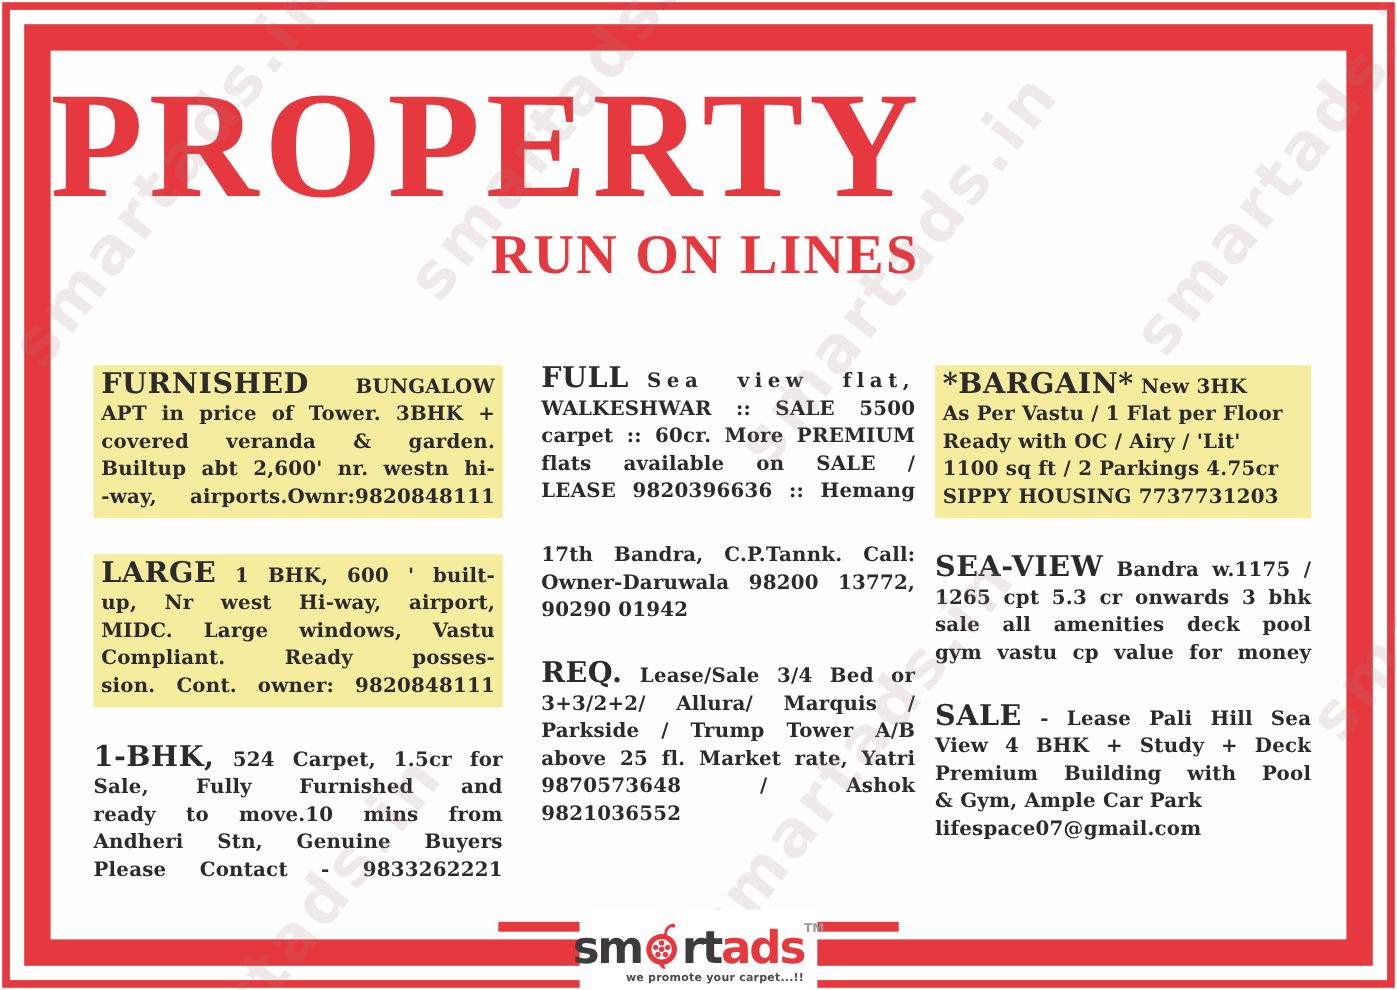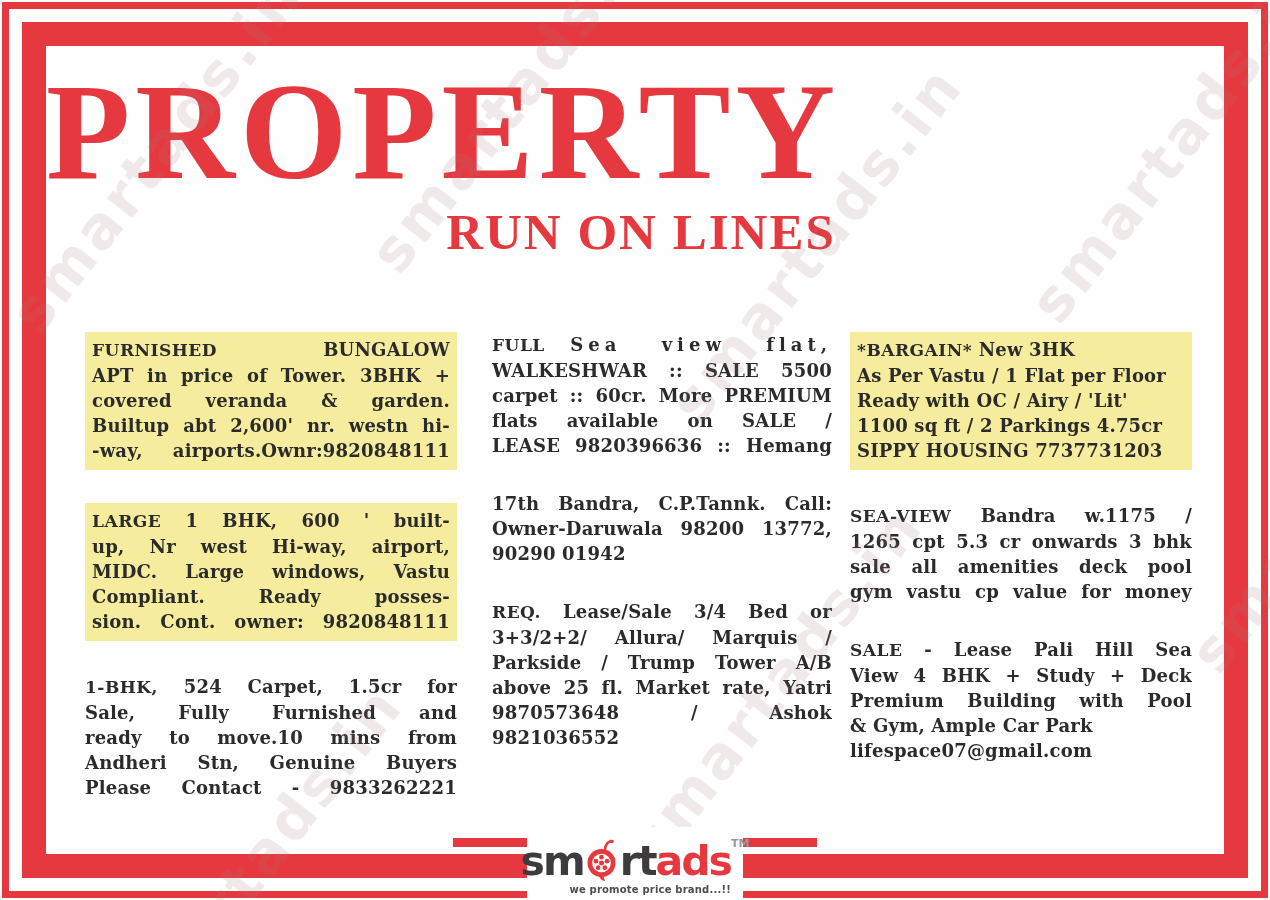--- a/index.html
+++ b/index.html
@@ -41,21 +41,21 @@
   .col2{width:340px;margin-left:35px;}
   .col3{width:342px;margin-left:18px;}
   .ad{
     margin-bottom:33px;font-size:18px;font-weight:bold;line-height:25px;
     letter-spacing:0.2px;box-sizing:border-box;
   }
   .ad.hl{background:var(--hl);padding:5px 7px 7px 7px;}
   .ln{text-align:justify;text-align-last:justify;}
   .ln.left{text-align:left;text-align-last:left;}
   .lead{
-    font-size:17px;font-weight:bold;letter-spacing:0.5px;line-height:25px;
+    font-size:26px;font-weight:bold;letter-spacing:0.5px;line-height:25px;
   }
   .rest.sp{letter-spacing:5px;word-spacing:10px;}
   
   .side-bar{position:absolute;height:9px;background:var(--red);top:838px;z-index:41;}
   .side-bar.l{left:453px;width:74px;}
   .side-bar.r{left:743px;width:74px;}
   .logo-plate{
     position:absolute;left:527px;top:827px;width:216px;height:73px;
     background:#ffffff;z-index:42;display:flex;flex-direction:column;
     align-items:center;justify-content:flex-start;
@@ -187,16 +187,16 @@
           <circle cx="11.0" cy="23.2" r="2.4" fill="#e6393f"></circle>
           <circle cx="13.1" cy="29.7" r="2.4" fill="#e6393f"></circle>
           <circle cx="19.9" cy="29.7" r="2.4" fill="#e6393f"></circle>
           <circle cx="22.0" cy="23.2" r="2.4" fill="#e6393f"></circle>
         </svg>
       </span>
       <span>rt</span>
       <span class="logo-red">ads</span>
       <span class="logo-tm">TM</span>
     </div>
-    <div class="tagline">we promote price brand...!!</div>
+    <div class="tagline">we promote your carpet...!!</div>
   </div>
 
 </div>
 
 </body></html>

